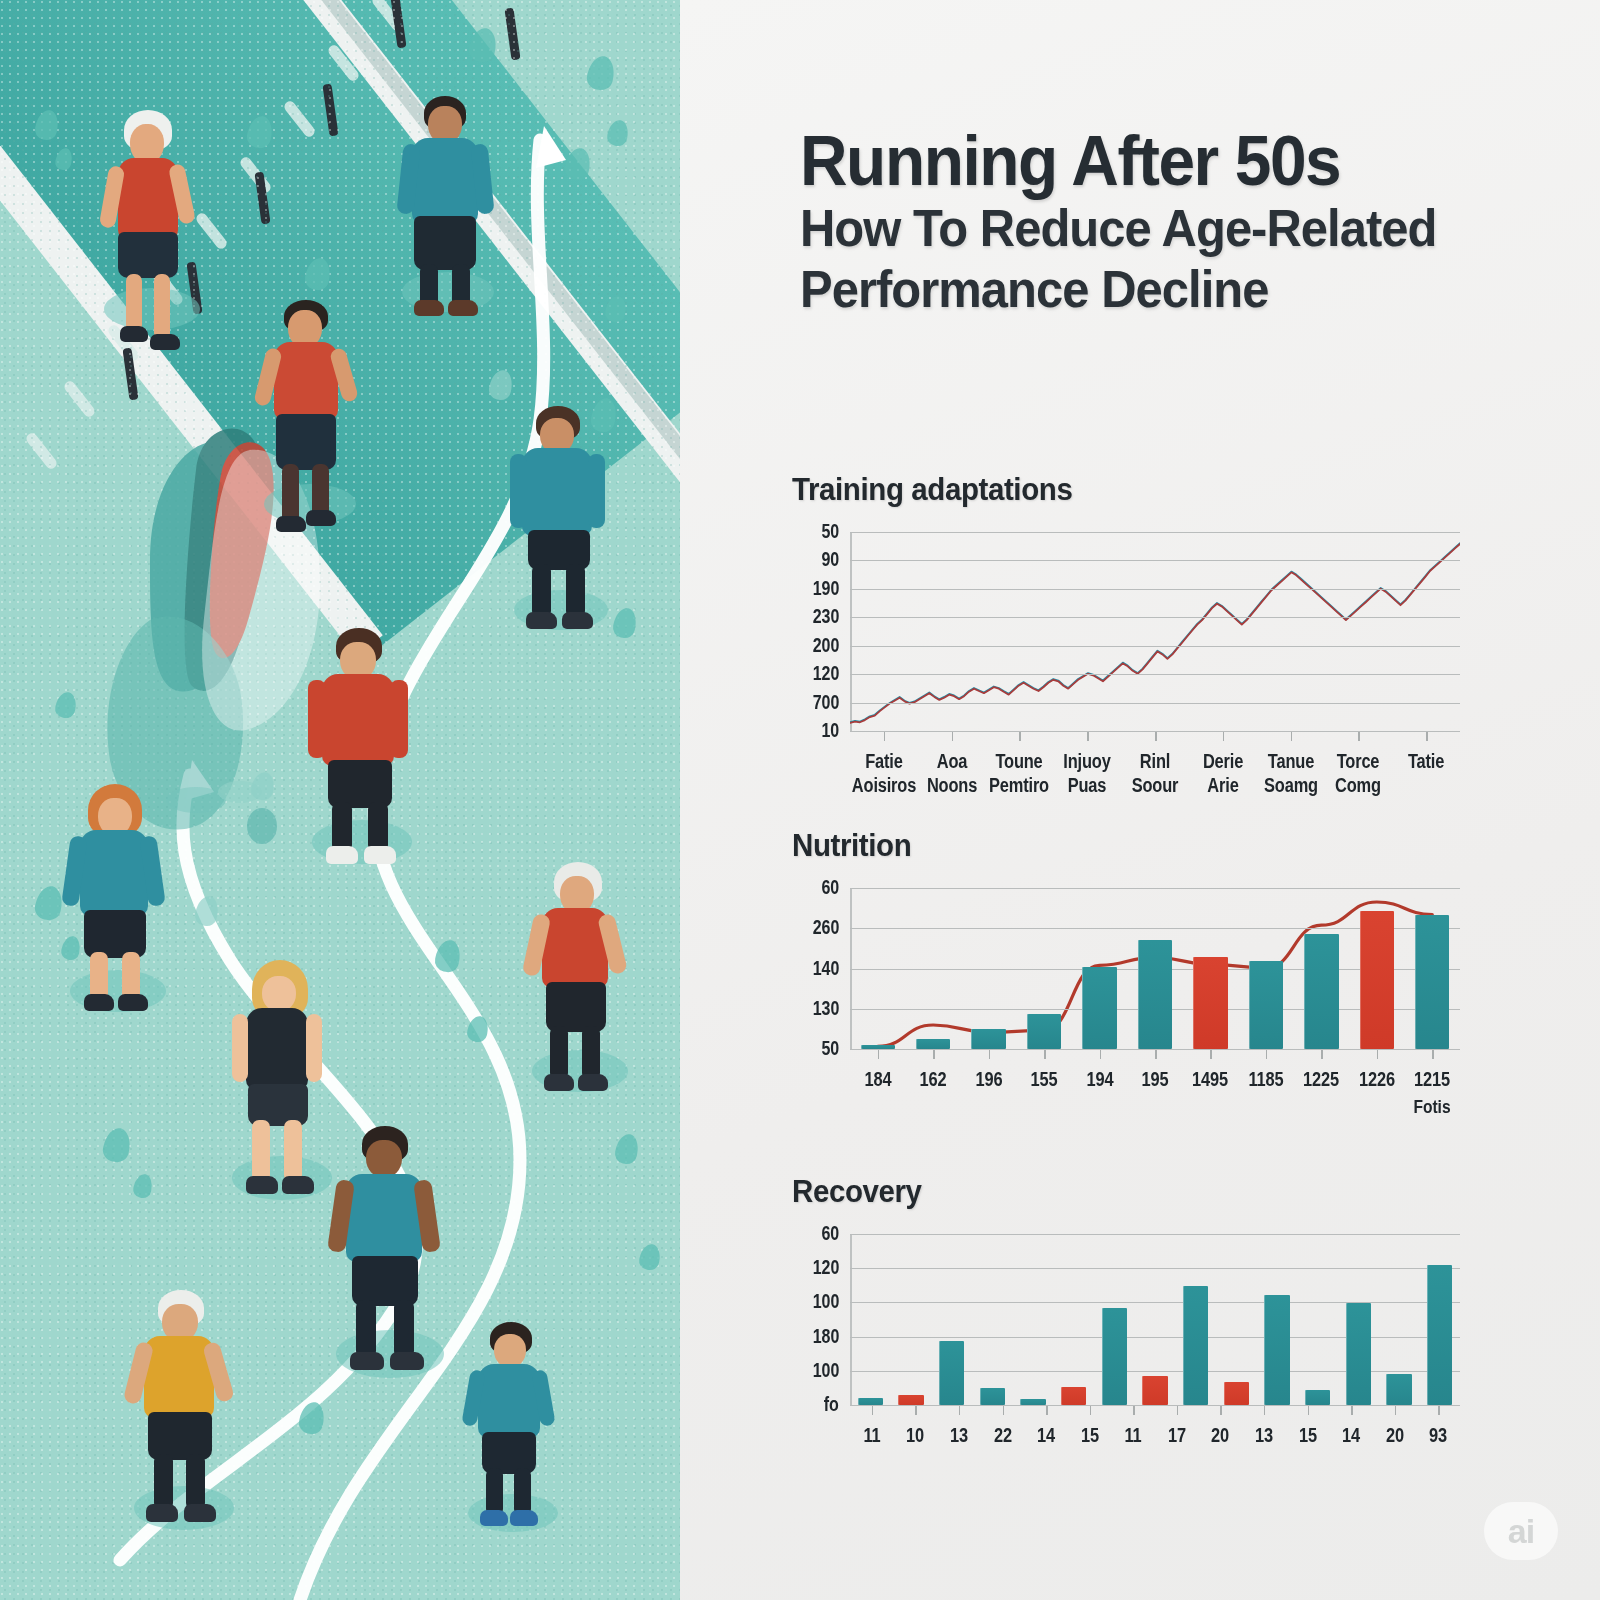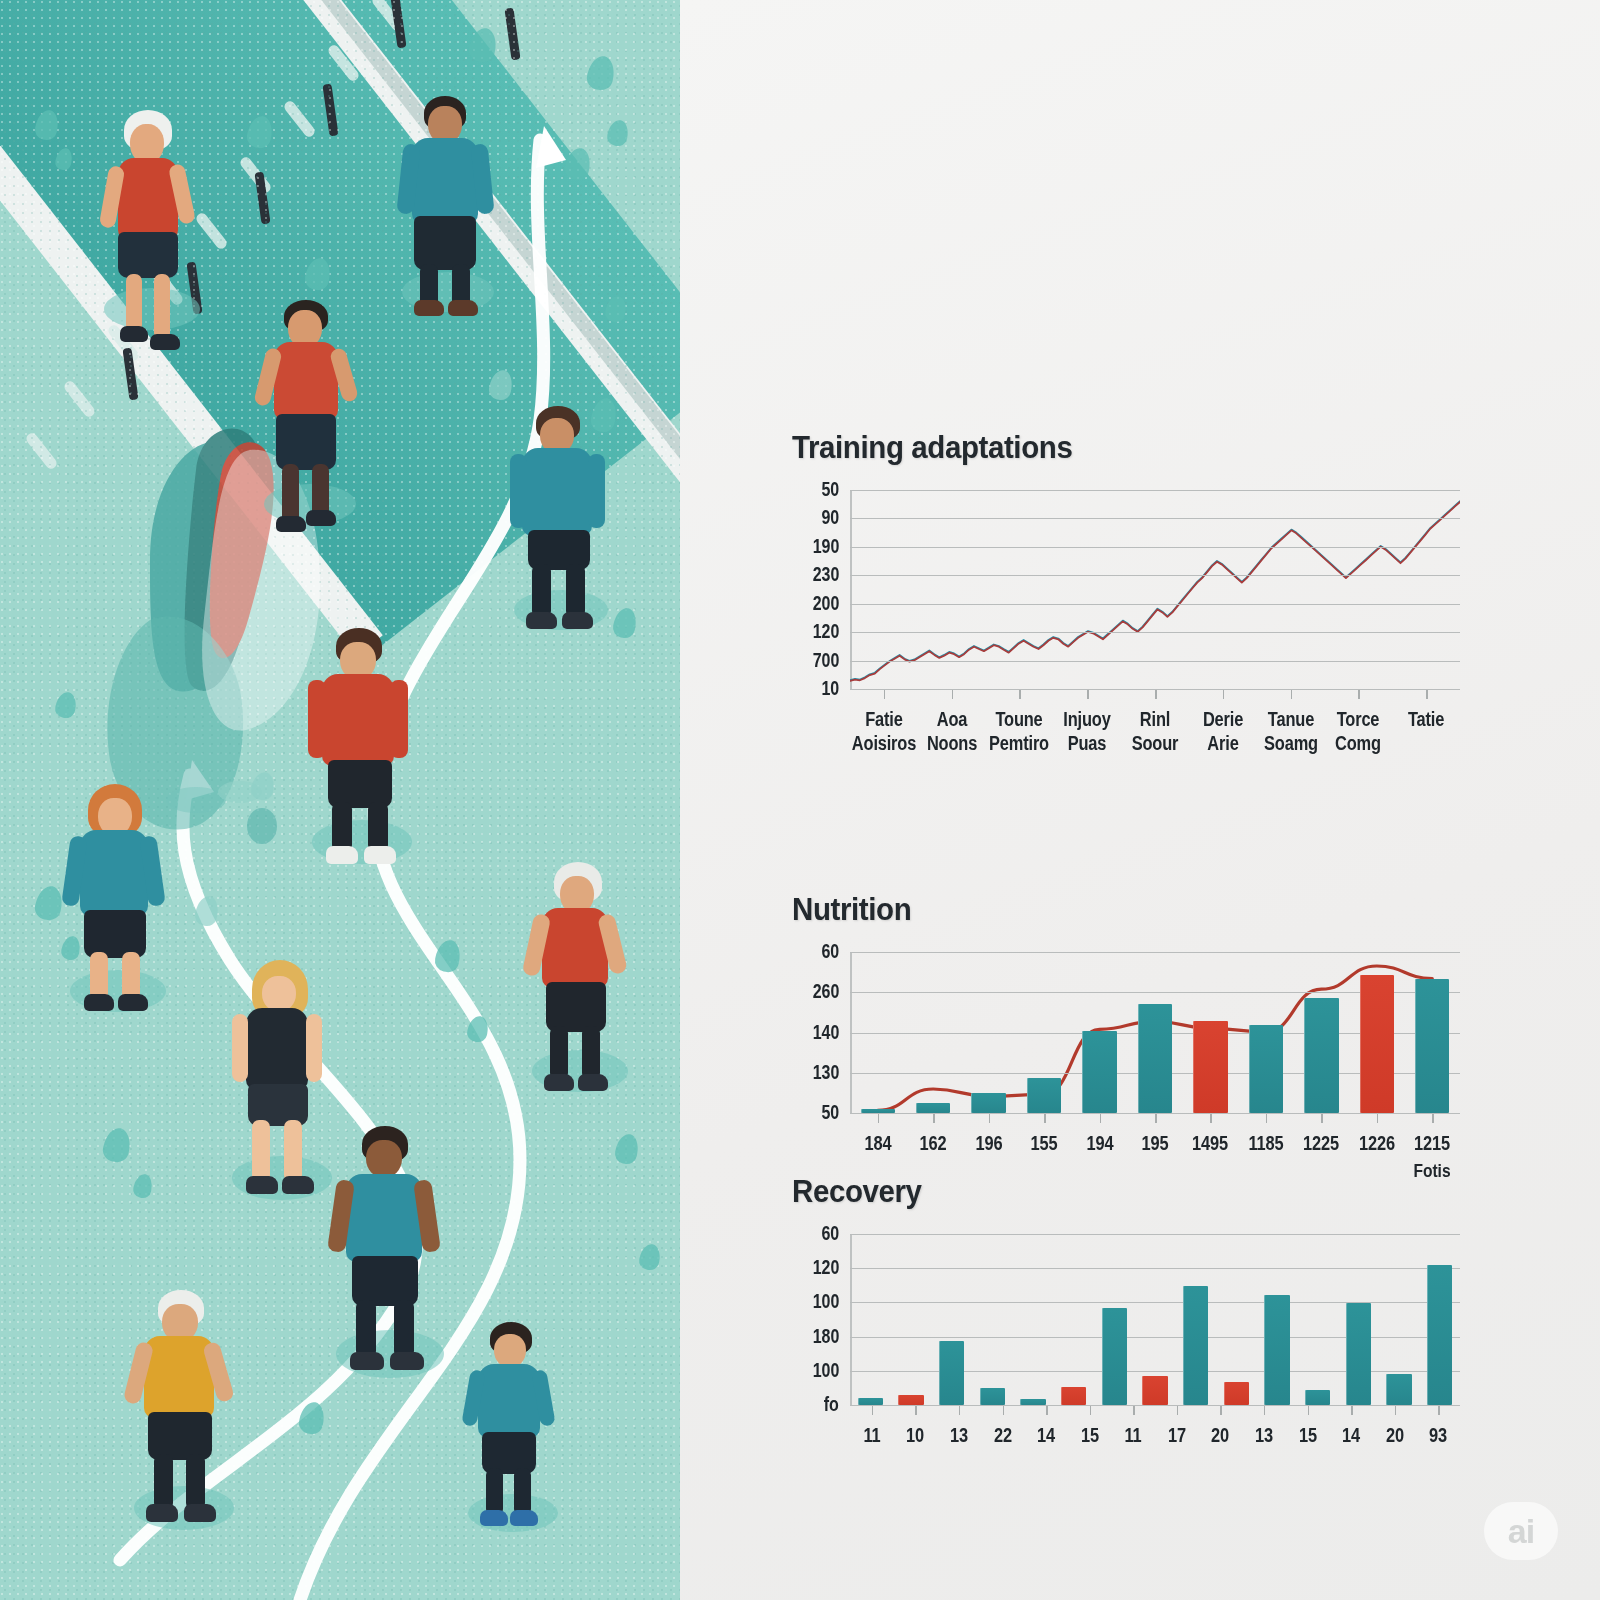--- a/index.html
+++ b/index.html
@@ -367,22 +367,27 @@
       <div class="leg" style="left:52px;top:146px;width:17px;height:48px;background:#1e2832"></div>
       <div class="shoe2" style="left:18px;top:188px;width:28px;height:16px;background:#2e6fa8"></div>
       <div class="shoe2" style="left:48px;top:188px;width:28px;height:16px;background:#2e6fa8"></div>
     </div>
   </div>
 
   <div class="divider"></div>
 
   <div class="content">
 
-
-    <div class="panel" style="top:430px">
+    <div class="title-wrap">
+      <div class="t-main">Running After 50s</div>
+      <div class="t-sub">How To Reduce Age-Related</div>
+      <div class="t-sub">Performance Decline</div>
+    </div>
+
+    <div class="panel" style="top:472px">
       <div class="panel-title">Training adaptations</div>
       <div class="chart-box">
         <div class="plot" id="plot1" style="margin-left:58px;width:610px;height:200px">
           <div class="axis-y"></div>
           <div class="axis-x"></div>
           <svg id="line1svg" viewBox="0 0 610 200" preserveAspectRatio="none" style="position:absolute;left:0;top:0;width:610px;height:200px">
               <polyline points="0.0,190.3 5.0,188.8 9.9,189.6 14.9,187.3 19.8,184.3 24.8,182.8 29.8,178.4 34.7,174.6 39.7,170.9 44.6,167.9 49.6,164.9 54.6,168.7 59.5,170.9 64.5,169.4 69.4,166.4 74.4,163.4 79.3,160.5 84.3,164.2 89.3,167.2 94.2,164.9 99.2,161.9 104.1,163.4 109.1,166.4 114.1,163.4 119.0,159.0 124.0,156.0 128.9,158.2 133.9,160.5 138.9,157.5 143.8,154.5 148.8,156.0 153.7,159.0 158.7,161.9 163.7,157.5 168.6,153.0 173.6,150.0 178.5,153.0 183.5,156.0 188.5,158.2 193.4,154.5 198.4,150.0 203.3,147.0 208.3,148.5 213.3,153.0 218.2,156.0 223.2,151.5 228.1,147.0 233.1,144.0 238.0,141.1 243.0,142.5 248.0,145.5 252.9,148.5 257.9,144.0 262.8,139.6 267.8,135.1 272.8,130.6 277.7,133.6 282.7,138.1 287.6,141.1 292.6,136.6 297.6,130.6 302.5,124.6 307.5,118.7 312.4,121.7 317.4,126.1 322.4,121.7 327.3,115.7 332.3,109.7 337.2,103.7 342.2,97.8 347.2,91.8 352.1,87.3 357.1,81.4 362.0,75.4 367.0,70.9 372.0,73.9 376.9,78.4 381.9,82.9 386.8,87.3 391.8,91.8 396.7,87.3 401.7,81.4 406.7,75.4 411.6,69.4 416.6,63.5 421.5,57.5 426.5,53.0 431.5,48.5 436.4,44.1 441.4,39.6 446.3,42.6 451.3,47.0 456.3,51.5 461.2,56.0 466.2,60.5 471.1,64.9 476.1,69.4 481.1,73.9 486.0,78.4 491.0,82.9 495.9,87.3 500.9,82.9 505.9,78.4 510.8,73.9 515.8,69.4 520.7,64.9 525.7,60.5 530.7,56.0 535.6,59.0 540.6,63.5 545.5,67.9 550.5,72.4 555.4,67.9 560.4,62.0 565.4,56.0 570.3,50.0 575.3,44.1 580.2,38.1 585.2,33.6 590.2,29.1 595.1,24.7 600.1,20.2 605.0,15.7 610.0,11.2" fill="none" stroke="#2390a8" stroke-width="1.8" stroke-linejoin="round" stroke-linecap="round"></polyline>
               <polyline points="0.0,191.0 5.0,189.6 9.9,190.3 14.9,188.1 19.8,185.1 24.8,183.6 29.8,179.1 34.7,175.4 39.7,171.6 44.6,168.7 49.6,165.7 54.6,169.4 59.5,171.6 64.5,170.2 69.4,167.2 74.4,164.2 79.3,161.2 84.3,164.9 89.3,167.9 94.2,165.7 99.2,162.7 104.1,164.2 109.1,167.2 114.1,164.2 119.0,159.7 124.0,156.7 128.9,159.0 133.9,161.2 138.9,158.2 143.8,155.2 148.8,156.7 153.7,159.7 158.7,162.7 163.7,158.2 168.6,153.7 173.6,150.8 178.5,153.7 183.5,156.7 188.5,159.0 193.4,155.2 198.4,150.8 203.3,147.8 208.3,149.3 213.3,153.7 218.2,156.7 223.2,152.2 228.1,147.8 233.1,144.8 238.0,141.8 243.0,143.3 248.0,146.3 252.9,149.3 257.9,144.8 262.8,140.3 267.8,135.8 272.8,131.4 277.7,134.3 282.7,138.8 287.6,141.8 292.6,137.3 297.6,131.4 302.5,125.4 307.5,119.4 312.4,122.4 317.4,126.9 322.4,122.4 327.3,116.4 332.3,110.5 337.2,104.5 342.2,98.5 347.2,92.6 352.1,88.1 357.1,82.1 362.0,76.1 367.0,71.7 372.0,74.6 376.9,79.1 381.9,83.6 386.8,88.1 391.8,92.6 396.7,88.1 401.7,82.1 406.7,76.1 411.6,70.2 416.6,64.2 421.5,58.2 426.5,53.8 431.5,49.3 436.4,44.8 441.4,40.3 446.3,43.3 451.3,47.8 456.3,52.3 461.2,56.7 466.2,61.2 471.1,65.7 476.1,70.2 481.1,74.6 486.0,79.1 491.0,83.6 495.9,88.1 500.9,83.6 505.9,79.1 510.8,74.6 515.8,70.2 520.7,65.7 525.7,61.2 530.7,56.7 535.6,59.7 540.6,64.2 545.5,68.7 550.5,73.2 555.4,68.7 560.4,62.7 565.4,56.7 570.3,50.8 575.3,44.8 580.2,38.8 585.2,34.4 590.2,29.9 595.1,25.4 600.1,20.9 605.0,16.4 610.0,12.0" fill="none" stroke="#a83c3c" stroke-width="1.8" stroke-linejoin="round" stroke-linecap="round"></polyline>
             </svg>
         <div class="gridline" style="top: 0px;"></div>
@@ -424,21 +429,21 @@
 Soamg</div>
             <div class="tickmark" style="left: 508.333px;"></div>
             <div class="xtick" style="left: 508.333px;">Torce
 Comg</div>
             <div class="tickmark" style="left: 576.111px;"></div>
             <div class="xtick" style="left: 576.111px;">Tatie</div>
           </div>
       </div>
     </div>
 
-    <div class="panel" style="top:892px">
+    <div class="panel" style="top:828px">
       <div class="panel-title">Nutrition</div>
       <div class="chart-box">
         <div class="plot" id="plot2" style="margin-left:58px;width:610px;height:162px">
           <div class="axis-y"></div>
           <div class="axis-x"></div>
           <svg id="curve2svg" viewBox="0 0 610 162" preserveAspectRatio="none" style="position:absolute;left:0;top:0;width:610px;height:162px;overflow:visible">
               <path d="M 27.7 158.4 C 55.5 158.4, 55.5 137.0, 83.2 137.0 C 110.9 137.0, 110.9 144.2, 138.6 144.2 C 166.4 144.2, 166.4 142.4, 194.1 142.4 C 221.8 142.4, 221.8 77.3, 249.5 77.3 C 277.3 77.3, 277.3 69.3, 305.0 69.3 C 332.7 69.3, 332.7 76.4, 360.5 76.4 C 388.2 76.4, 388.2 80.0, 415.9 80.0 C 443.6 80.0, 443.6 37.2, 471.4 37.2 C 499.1 37.2, 499.1 14.0, 526.8 14.0 C 554.5 14.0, 554.5 26.5, 582.3 26.5" fill="none" stroke="#b23a2c" stroke-width="3.2" stroke-linecap="round"></path>
             </svg>
         <div class="gridline" style="top: 0px;"></div>
             <div class="gridline" style="top: 40.25px;"></div>

